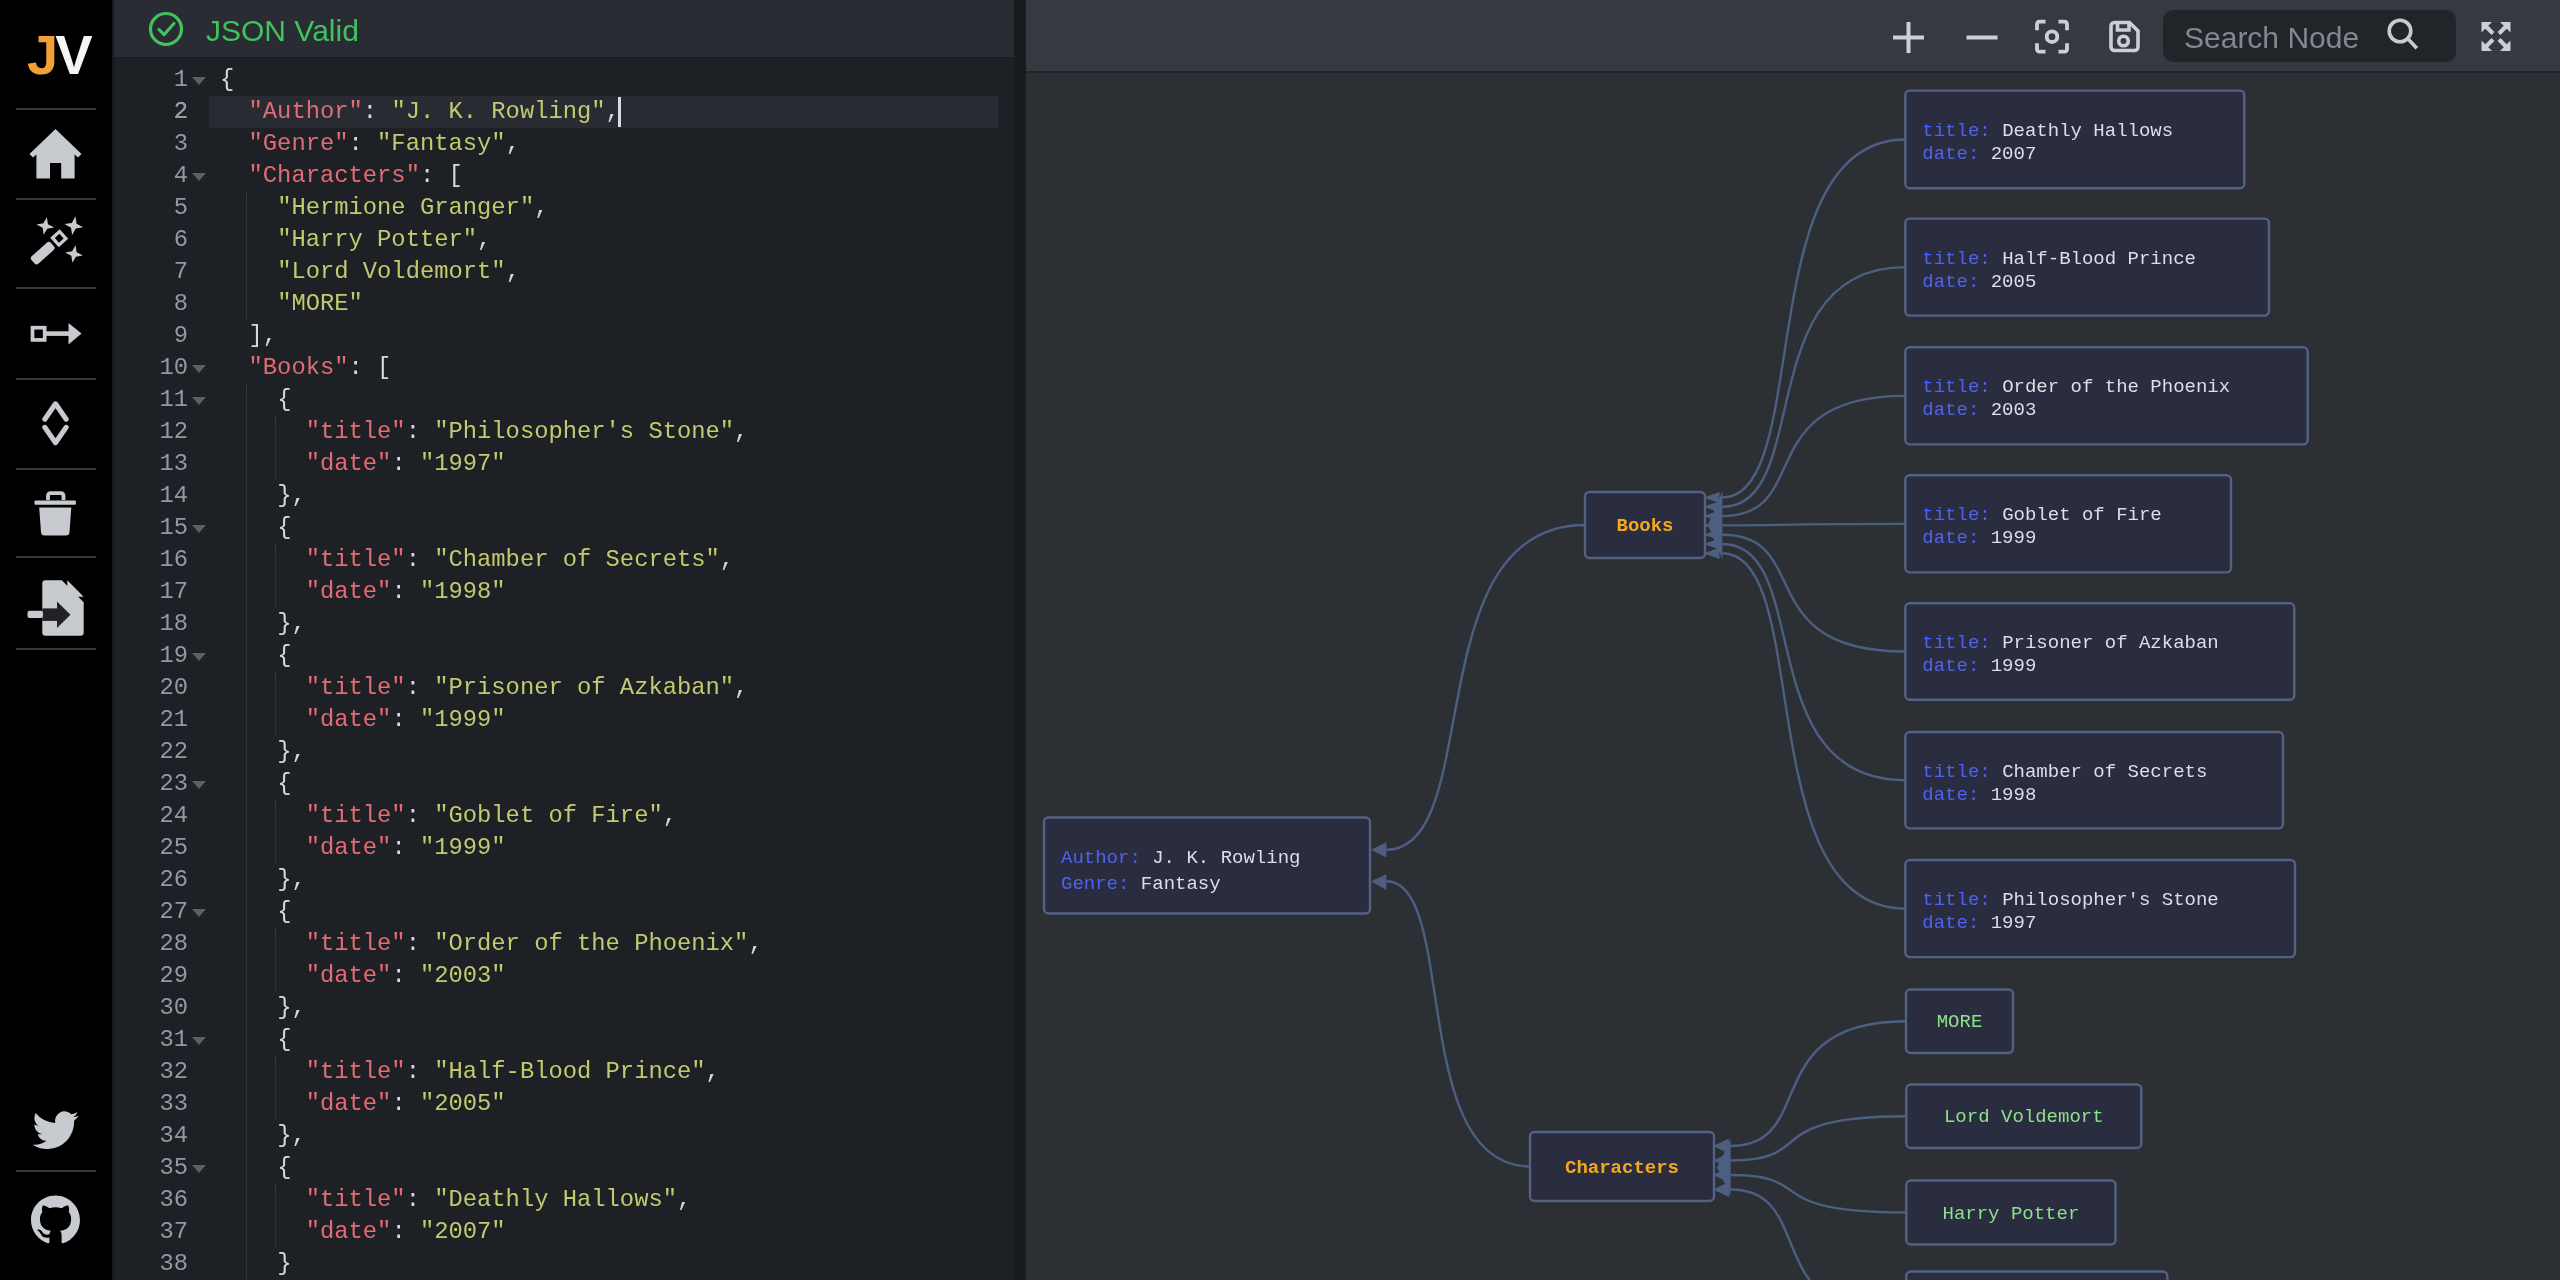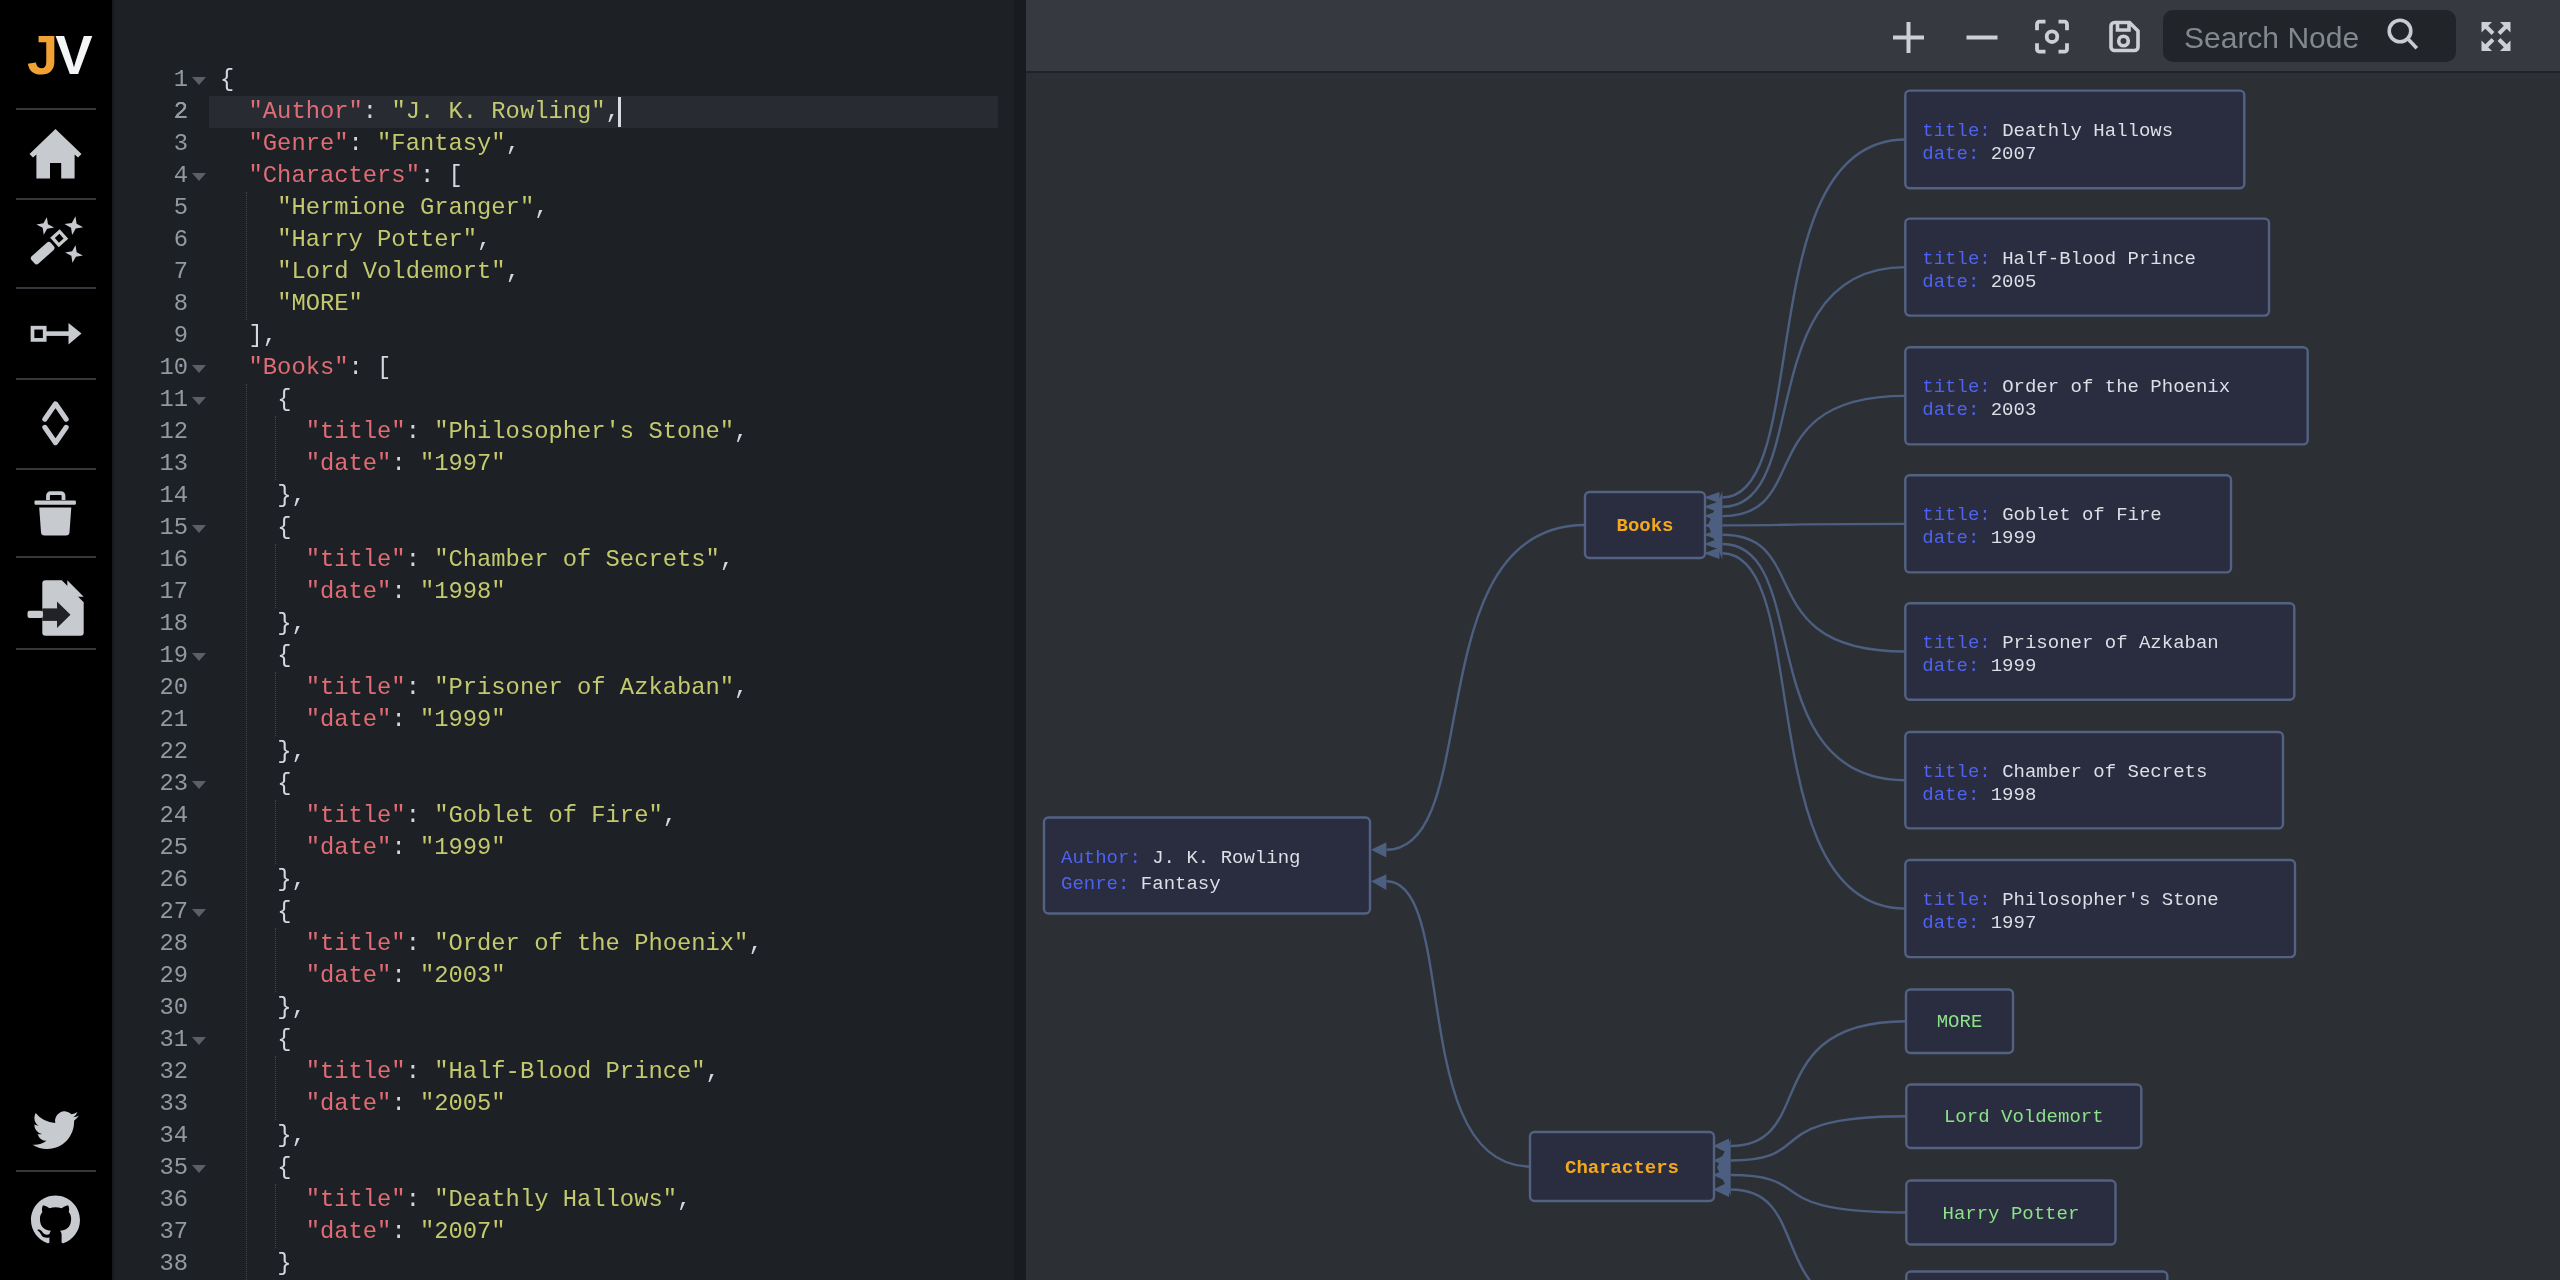--- a/index.html
+++ b/index.html
@@ -123,20 +123,27 @@
 <div class="fold" style="top:1165px"></div>
   <div class="guide" style="left:132px;top:192px;height:128px"></div>
 <div class="guide" style="left:132px;top:384px;height:896px"></div>
 <div class="guide" style="left:161px;top:416px;height:64px"></div>
 <div class="guide" style="left:161px;top:544px;height:64px"></div>
 <div class="guide" style="left:161px;top:672px;height:64px"></div>
 <div class="guide" style="left:161px;top:800px;height:64px"></div>
 <div class="guide" style="left:161px;top:928px;height:64px"></div>
 <div class="guide" style="left:161px;top:1056px;height:64px"></div>
 <div class="guide" style="left:161px;top:1184px;height:64px"></div>
+  <div id="eheader">
+    <svg width="40" height="40" viewBox="0 0 40 40" style="position:absolute;left:32px;top:9px">
+      <circle cx="20" cy="20" r="15.5" fill="none" stroke="#41c25d" stroke-width="3.2"></circle>
+      <path d="M13 20.5 l5 5.2 L28 14.5" fill="none" stroke="#41c25d" stroke-width="3.2" stroke-linecap="round" stroke-linejoin="round"></path>
+    </svg>
+    <div class="t">JSON Valid</div>
+  </div>
 </div>
 <div id="divider"></div>
 <div id="rpanel">
   <div id="canvas">
       <svg width="1534" height="1205" viewBox="0 0 1534 1205" style="position:absolute;left:0;top:0">
 <g>
           <path d="M360.4,774.8 C459.7,774.8 390.2,450.0 559.0,450.0" fill="none" stroke="#4d5f80" stroke-width="2.4"></path>
           <path d="M360.4,806.3 C432.2,806.3 381.9,1091.5 504.0,1091.5" fill="none" stroke="#4d5f80" stroke-width="2.4"></path>
           <path d="M696.4,422.5 C787.8,422.5 723.8,64.5 879.3,64.5" fill="none" stroke="#4d5f80" stroke-width="2.4"></path>
           <path d="M696.4,431.8 C787.8,431.8 723.8,192.1 879.3,192.1" fill="none" stroke="#4d5f80" stroke-width="2.4"></path>

